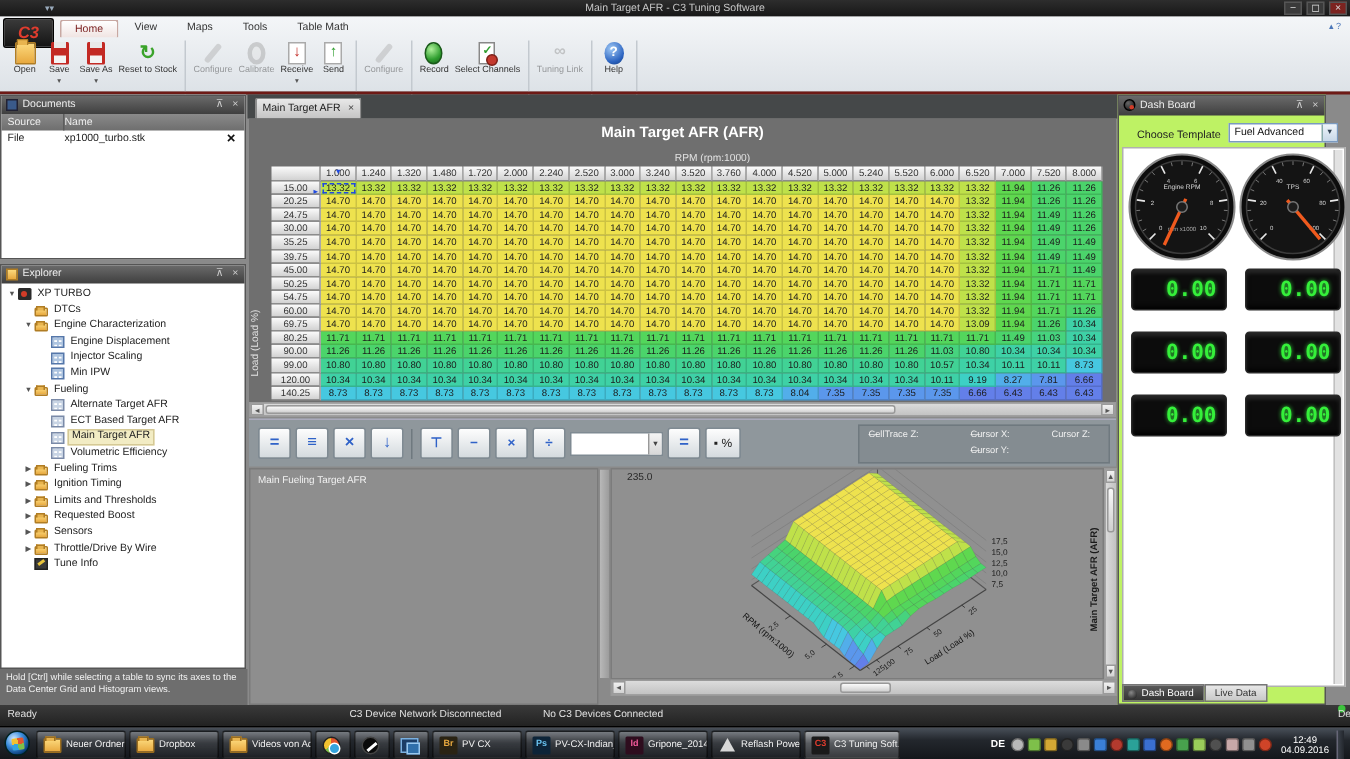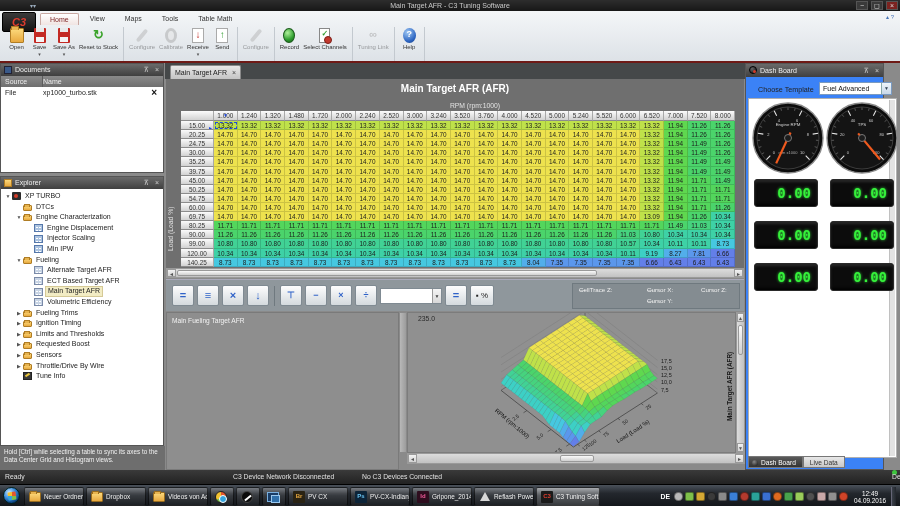--- a/index.html
+++ b/index.html
@@ -114,21 +114,21 @@
   .blpanel .cap{position:absolute;left:5px;top:4px;font-size:6.6px;color:#f2f2f2;}
   .vsplit{position:absolute;left:399px;top:312px;width:8px;height:141px;background:linear-gradient(90deg,#b8b8b8,#9c9c9c);border:1px solid #8a8a8a;}
   .plot{position:absolute;left:407px;top:312px;width:329px;height:141px;background:#909090;border:1px solid #7c7c7c;}
   .plot .cval{position:absolute;left:10px;top:2px;font-size:6.8px;color:#2a2a2a;}
   .plot .zlabel{position:absolute;right:2px;top:18px;height:110px;font-size:6.4px;color:#1a1a1a;font-weight:bold;
     writing-mode:vertical-rl;transform:rotate(180deg);text-align:center;}
   .vscroll{position:absolute;background:linear-gradient(90deg,#dcdcdc,#c2c2c2);border:1px solid #9a9a9a;}
   .vscroll .vthumb{position:absolute;left:1px;right:1px;background:linear-gradient(#fafafa,#cfcfcf);border:1px solid #999;border-radius:2px;}
   .vsarr{position:absolute;left:0;right:0;height:9px;font-size:5px;color:#555;text-align:center;line-height:9px;background:linear-gradient(#f2f2f2,#d2d2d2);border:1px solid #9a9a9a;}
   
-  .dash{position:absolute;left:745px;top:63px;width:139px;height:407px;background:#3b82f6;border:1px solid #555;}
+  .dash{position:absolute;left:745px;top:63px;width:139px;height:407px;background:#bef264;border:1px solid #555;}
   .dash .phead{height:13px;line-height:13px;}
   .pico.gauge-dot{border-radius:50%;background:radial-gradient(circle at 35% 30%,#666,#111);border:1px solid #000;}
   .pico.gauge-dot:after{content:"";position:absolute;left:3px;top:3px;width:3px;height:3px;background:#d23c28;border-radius:50%;}
   .tmpl-label{position:absolute;left:12px;top:21px;font-size:7.2px;color:#222;}
   .tmpl-combo{position:absolute;left:73px;top:18px;width:73px;height:13px;background:#fff;border:1px solid #7a9ac0;font-size:7px;line-height:12px;padding-left:3px;color:#111;}
   .tmpl-combo .dd{position:absolute;right:0;top:0;bottom:0;width:10px;background:linear-gradient(#eef4fa,#c8d8e8);border-left:1px solid #8aa;font-size:5px;text-align:center;line-height:11px;color:#345;}
   .db-panel{position:absolute;left:2px;top:34px;width:149px;height:360px;background:#fff;border:1px solid #b0b0b0;padding-left:44px;}
   .dd-display{position:absolute;width:64px;height:28px;background:#0c0c0c;border-radius:3px;border:1px solid #2a2a2a;box-shadow:inset 0 2px 3px rgba(255,255,255,.12), inset 0 -2px 3px rgba(0,0,0,.8);}
   .dd-display .val{position:absolute;right:6px;top:5px;font-family:"DejaVu Sans Mono",monospace;font-weight:bold;font-size:14px;color:#35f03a;text-shadow:0 0 3px rgba(60,255,70,.8);}
   .db-vscroll{position:absolute;right:1px;top:1px;bottom:1px;width:6px;background:#e2e2e2;border-left:1px solid #c0c0c0;}

